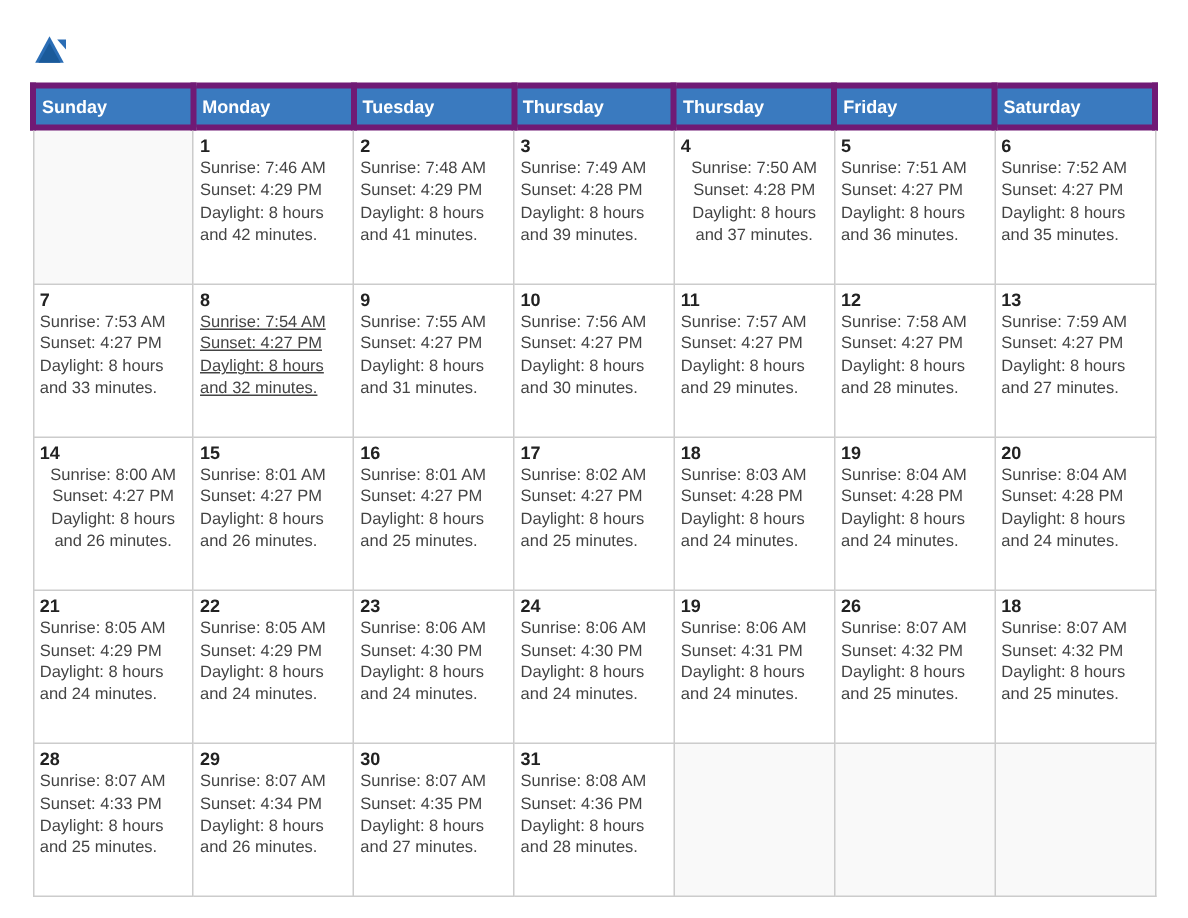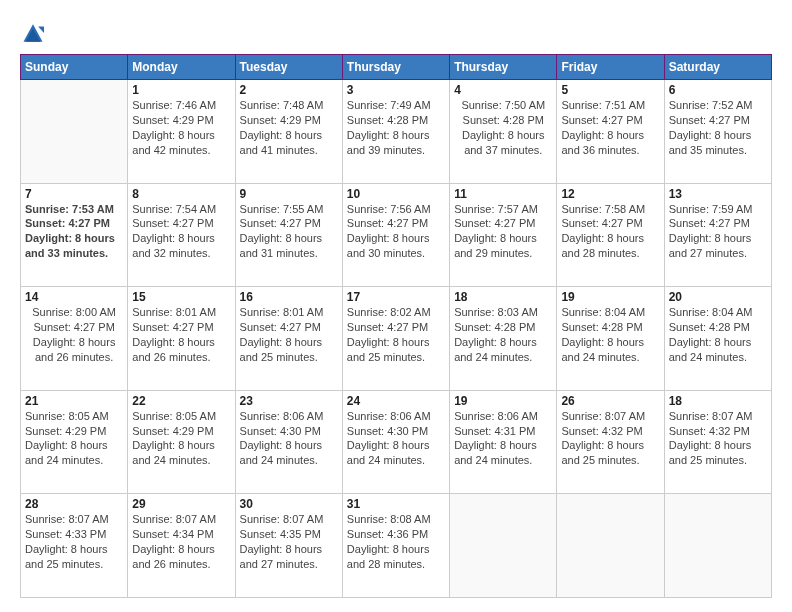--- a/index.html
+++ b/index.html
@@ -61,21 +61,21 @@
       width: 100%;
       table-layout: fixed;
     }
     .calendar th {
       background-color: #3a7abf;
       color: #fff;
       font-size: 12px;
       font-weight: bold;
       padding: 5px 4px;
       text-align: left;
-      border: 1px solid #701a75;
+      border: 4px solid #701a75;
     }
     .calendar td {
       border: 1px solid #ccc;
       vertical-align: top;
       padding: 3px 4px;
       font-size: 9.5px;
       color: #333;
       width: 14.28%;
     }
     .day-num {
@@ -177,28 +177,28 @@
             <span class="day-num">6</span>
             <div class="day-info" style="white-space: pre-line;">Sunrise: 7:52 AM
 Sunset: 4:27 PM
 Daylight: 8 hours
 and 35 minutes.</div>
           </td>
         </tr>
         <tr>
           <td>
             <span class="day-num">7</span>
-            <div class="day-info" style="white-space: pre-line; font-weight: bold;">Sunrise: 7:53 AM
+            <div class="day-info" style="white-space: pre-line;">Sunrise: 7:53 AM
 Sunset: 4:27 PM
 Daylight: 8 hours
 and 33 minutes.</div>
           </td>
           <td>
             <span class="day-num">8</span>
-            <div class="day-info" style="white-space: pre-line;">Sunrise: 7:54 AM
+            <div class="day-info" style="white-space: pre-line; text-decoration: underline;">Sunrise: 7:54 AM
 Sunset: 4:27 PM
 Daylight: 8 hours
 and 32 minutes.</div>
           </td>
           <td>
             <span class="day-num">9</span>
             <div class="day-info" style="white-space: pre-line;">Sunrise: 7:55 AM
 Sunset: 4:27 PM
 Daylight: 8 hours
 and 31 minutes.</div>

